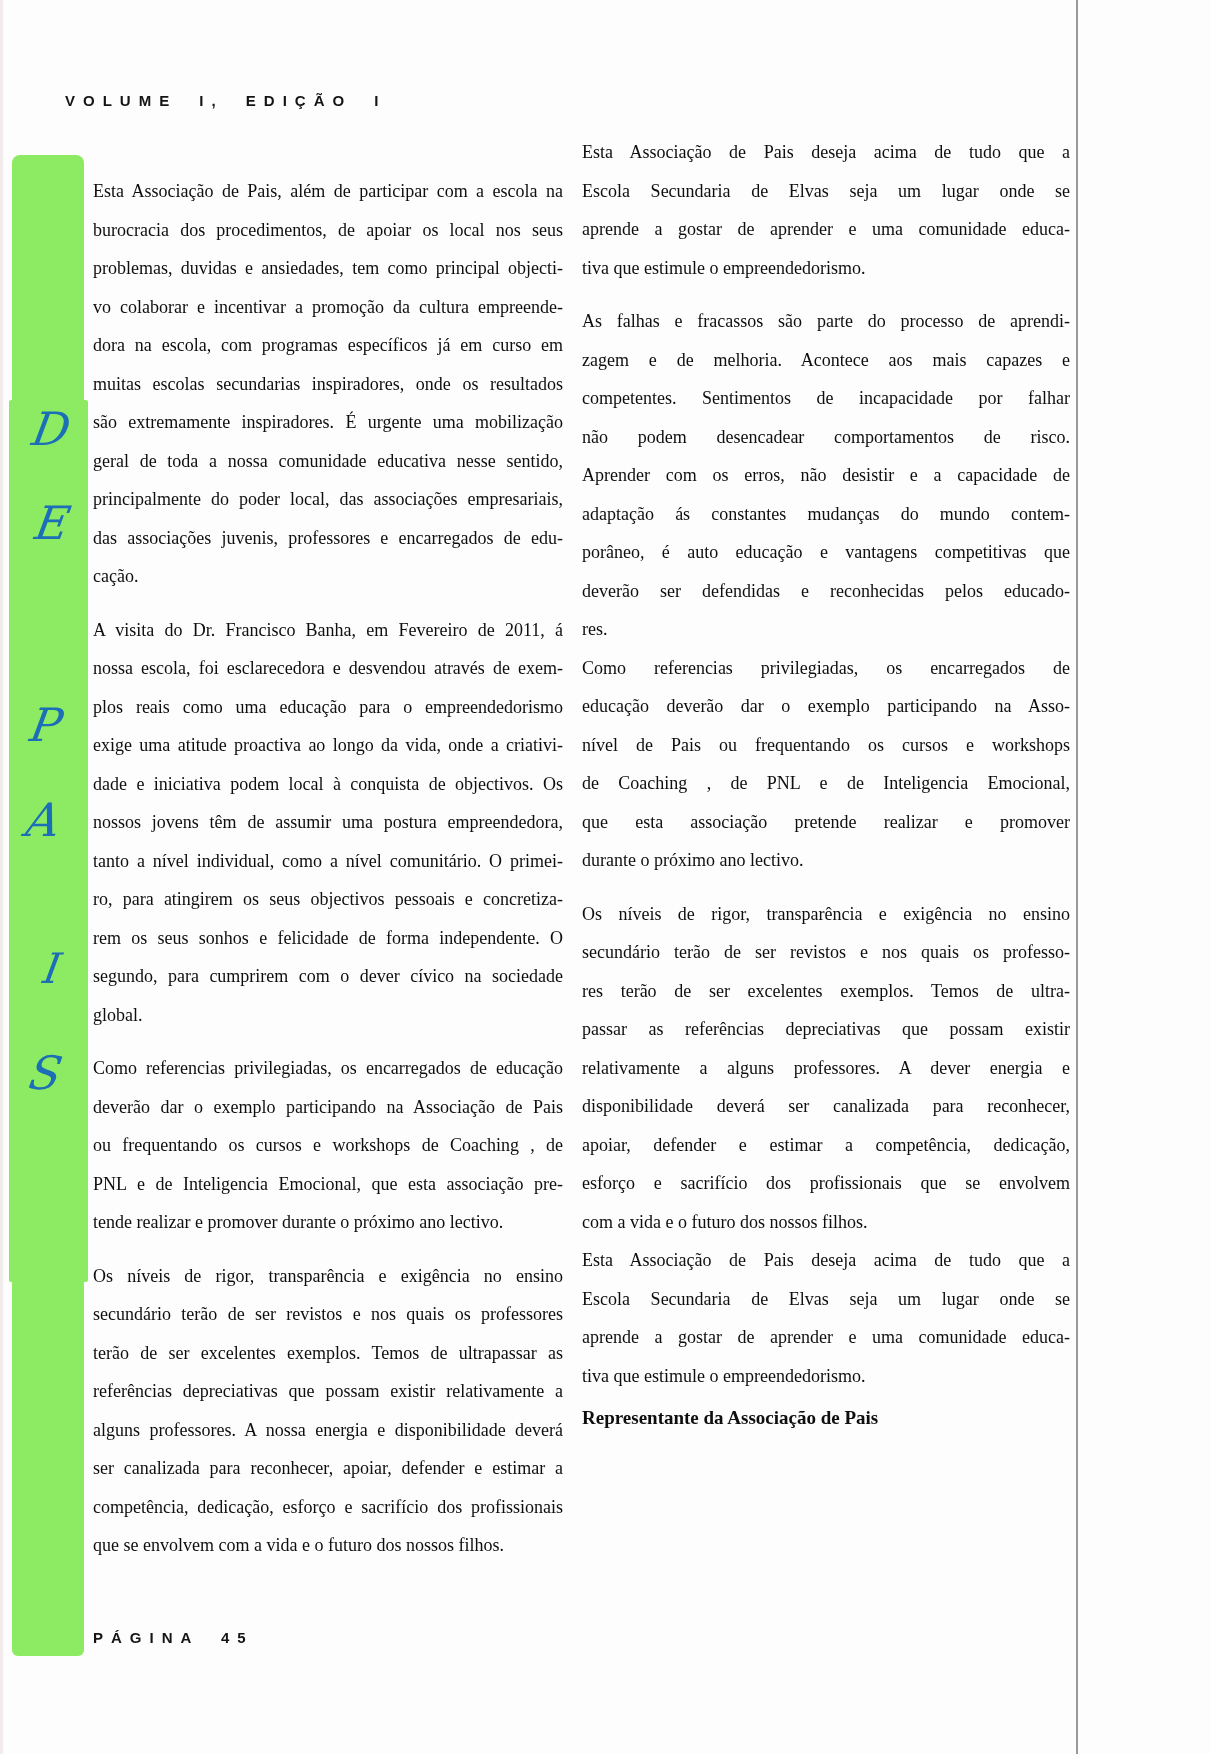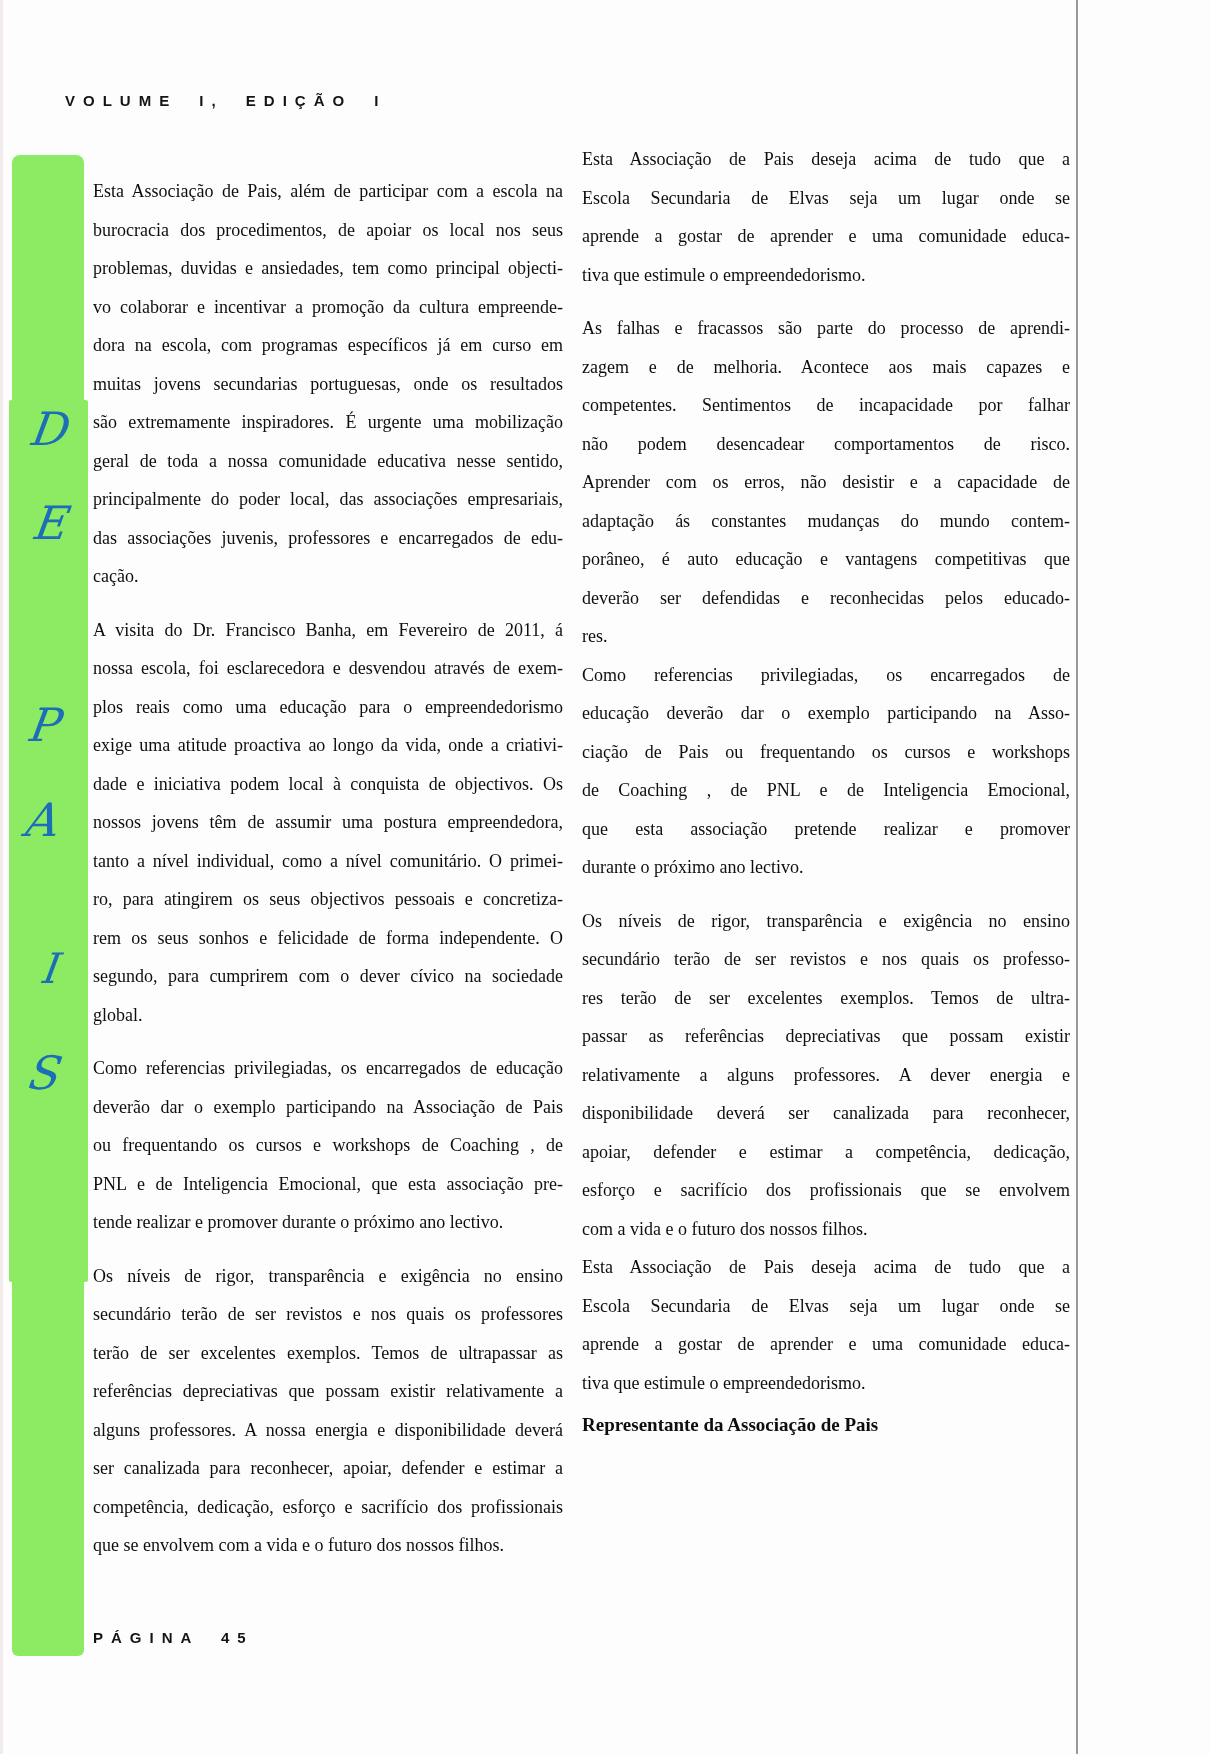--- a/index.html
+++ b/index.html
@@ -58,21 +58,21 @@
   .ltr-3{left:27px;top:797px;}
   .ltr-4{left:44px;top:948px;font-size:42px;}
   .ltr-5{left:30px;top:1050px;}
   
   .col{
     position:absolute;
     font-size:18px;
     line-height:38.5px;
   }
   .col-1{left:93px;top:172px;width:470px;}
-  .col-2{left:582px;top:140px;width:488px;}
+  .col-2{left:582px;top:133px;width:488px;}
   .para + .para{margin-top:15px;}
   .para.run-on{margin-top:0;}
   .tline{
     text-align:justify;
     text-align-last:justify;
   }
   .tline.last{text-align-last:left;}
   .signature{
     margin-top:4px;
     font-weight:bold;
@@ -102,21 +102,21 @@
     <span class="script-letter ltr-5">S</span>
   </aside>
 
   <div class="col col-1">
       <div class="para">
         <div class="tline">Esta Associação de Pais, além de participar com a escola na</div>
         <div class="tline">burocracia dos procedimentos, de apoiar os local nos seus</div>
         <div class="tline">problemas, duvidas e ansiedades, tem como principal objecti-</div>
         <div class="tline">vo colaborar e incentivar a promoção da cultura empreende-</div>
         <div class="tline">dora na escola, com programas específicos já em curso em</div>
-        <div class="tline">muitas jovens secundarias  portuguesas, onde os resultados</div>
+        <div class="tline">muitas escolas secundarias  inspiradores, onde os resultados</div>
         <div class="tline">são extremamente inspiradores. É urgente uma mobilização</div>
         <div class="tline">geral de toda a nossa comunidade educativa nesse sentido,</div>
         <div class="tline">principalmente do poder local, das associações empresariais,</div>
         <div class="tline">das associações juvenis, professores e encarregados de edu-</div>
         <div class="tline last">cação.</div>
       </div>
       <div class="para">
         <div class="tline">A visita do Dr. Francisco Banha, em Fevereiro de 2011, á</div>
         <div class="tline">nossa escola, foi esclarecedora e desvendou através de exem-</div>
         <div class="tline">plos reais como uma educação para o empreendedorismo</div>
@@ -163,21 +163,21 @@
           <div class="tline">não podem desencadear comportamentos de risco.</div>
           <div class="tline">Aprender com os erros, não desistir e a capacidade de</div>
           <div class="tline">adaptação ás constantes mudanças do mundo contem-</div>
           <div class="tline">porâneo, é auto educação e vantagens competitivas que</div>
           <div class="tline">deverão ser defendidas e reconhecidas pelos educado-</div>
           <div class="tline last">res.</div>
         </div>
         <div class="para run-on">
           <div class="tline">Como referencias privilegiadas, os encarregados de</div>
           <div class="tline">educação deverão dar o exemplo participando na Asso-</div>
-          <div class="tline">ciação de Pais ou  frequentando  os cursos e workshops</div>
+          <div class="tline">nível de Pais ou  frequentando  os cursos e workshops</div>
           <div class="tline">de Coaching , de PNL e de Inteligencia Emocional,</div>
           <div class="tline">que esta associação pretende   realizar e promover</div>
           <div class="tline last">durante o próximo ano lectivo.</div>
         </div>
         <div class="para">
           <div class="tline">Os níveis de rigor, transparência e exigência no ensino</div>
           <div class="tline">secundário terão de ser revistos e nos quais os professo-</div>
           <div class="tline">res terão de ser excelentes exemplos. Temos de ultra-</div>
           <div class="tline">passar  as referências depreciativas que possam existir</div>
           <div class="tline">relativamente a alguns professores. A dever energia e</div>

